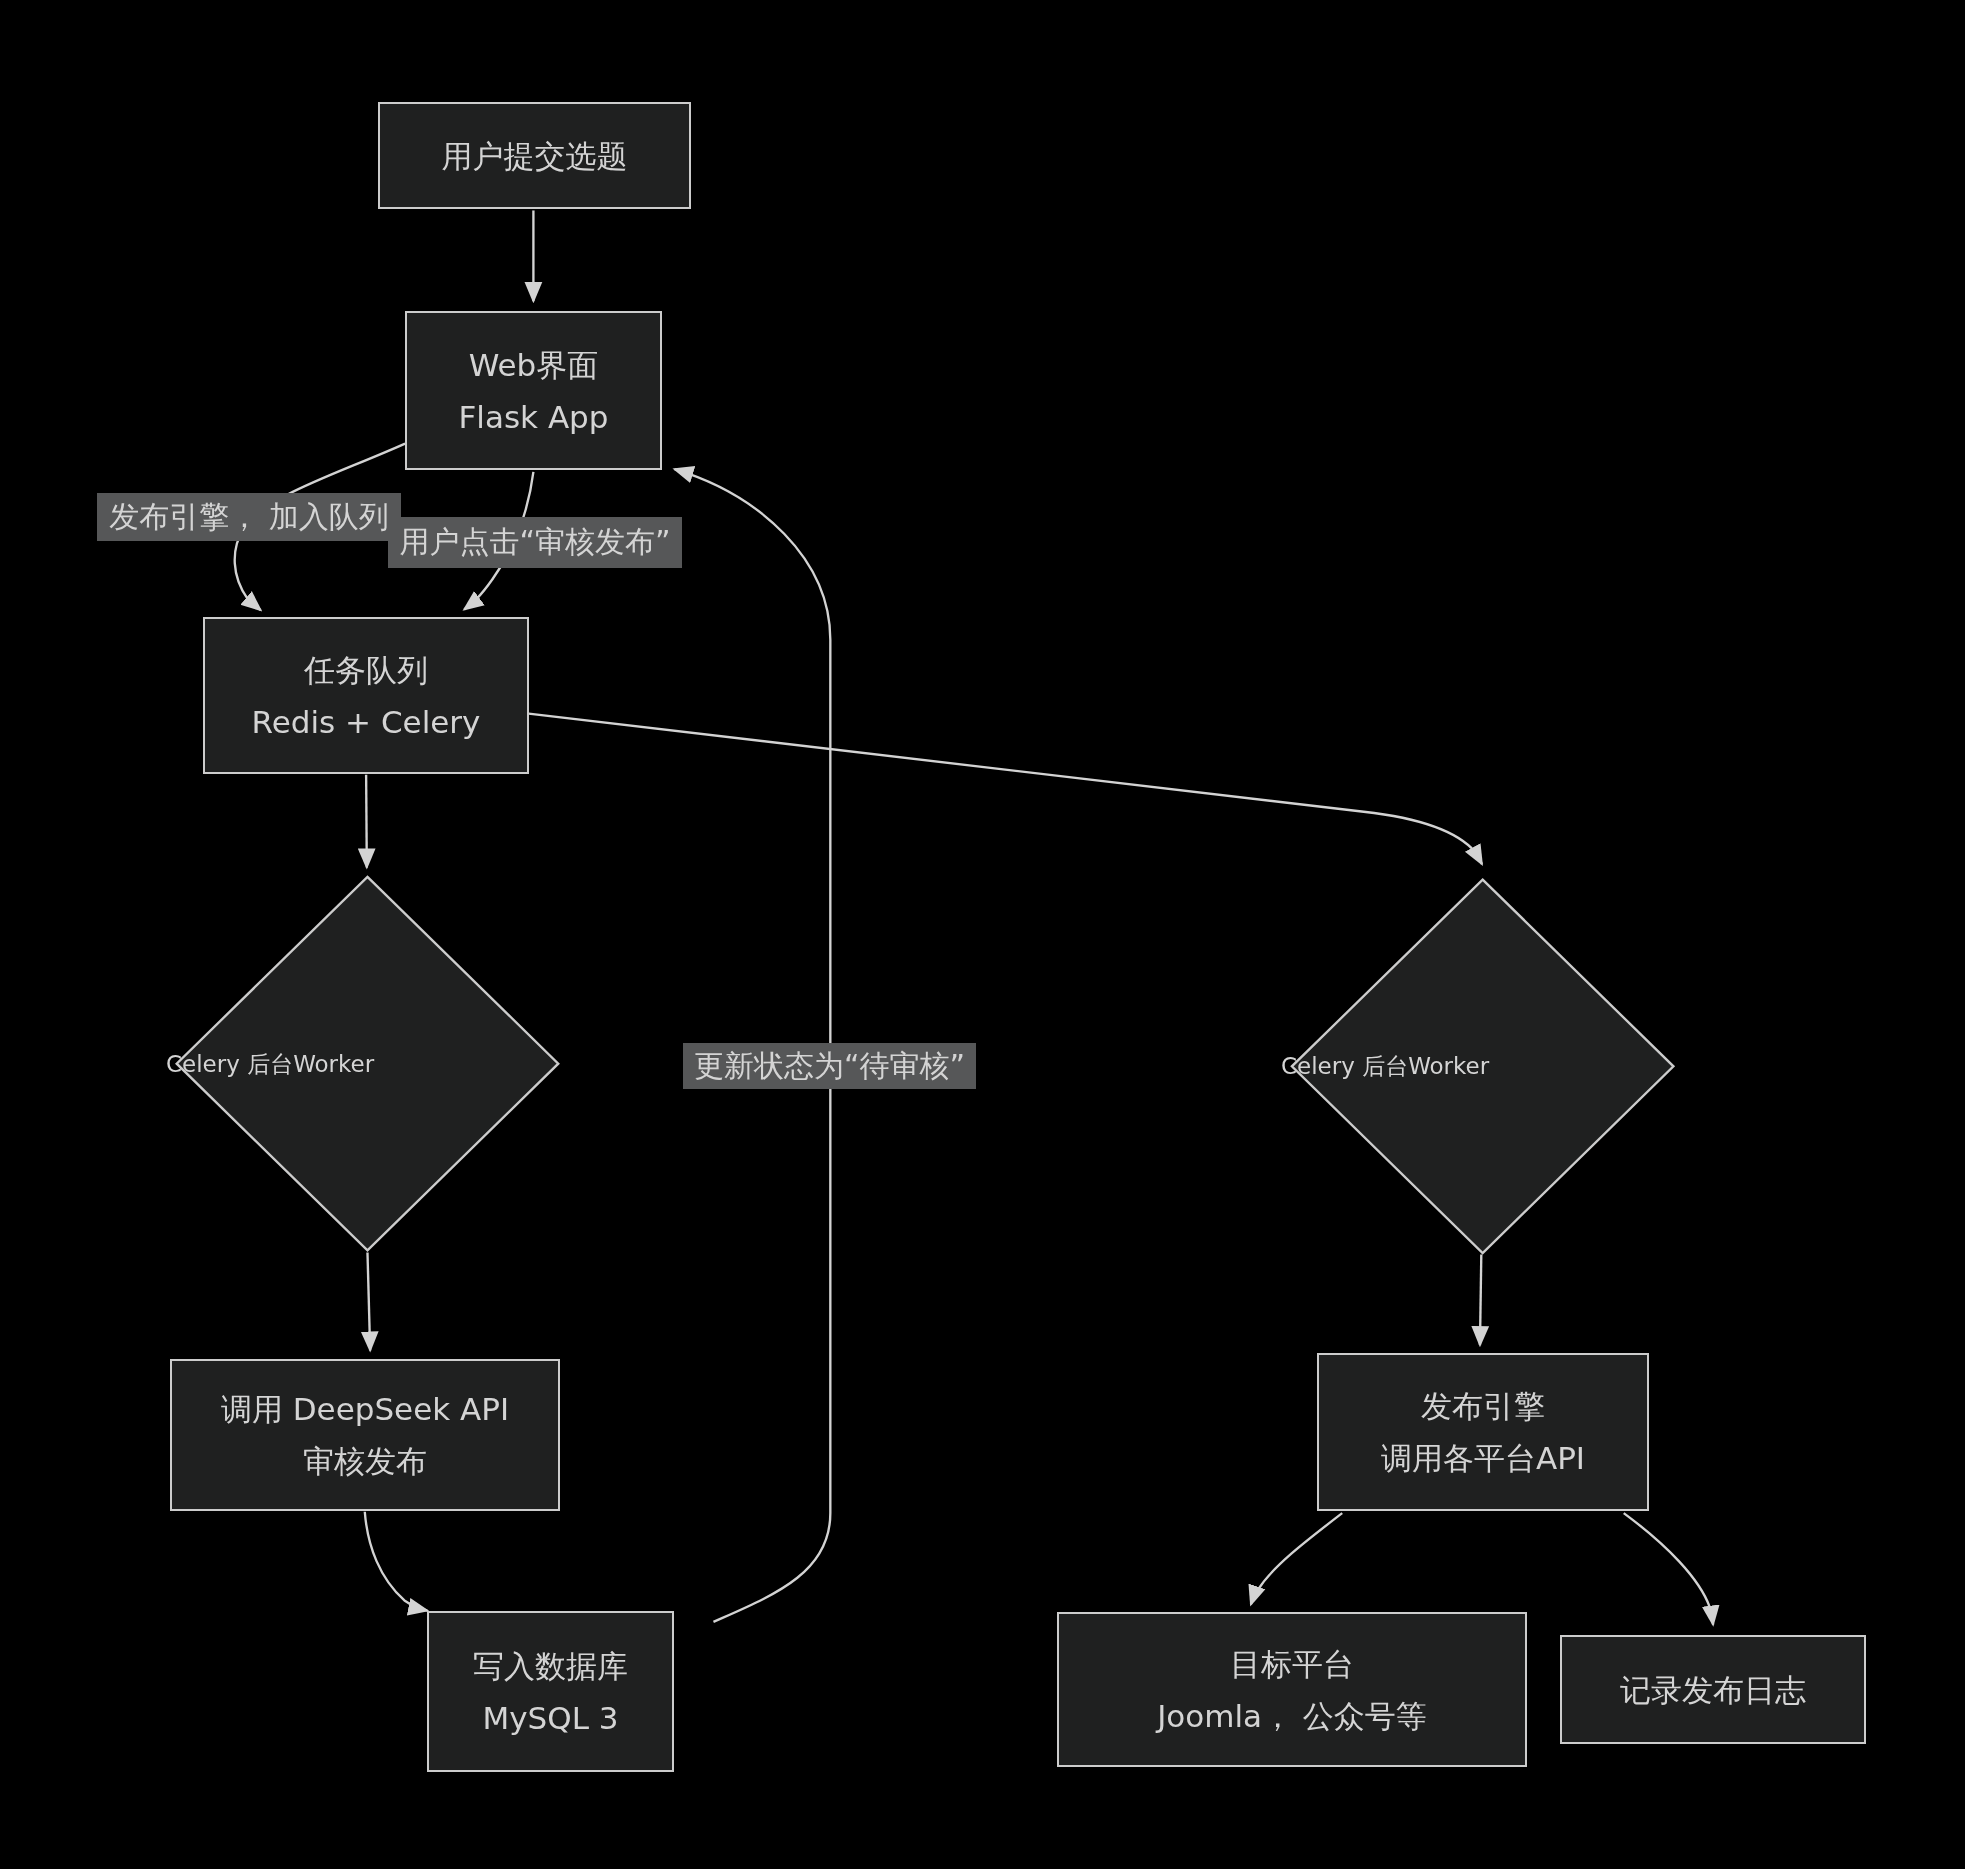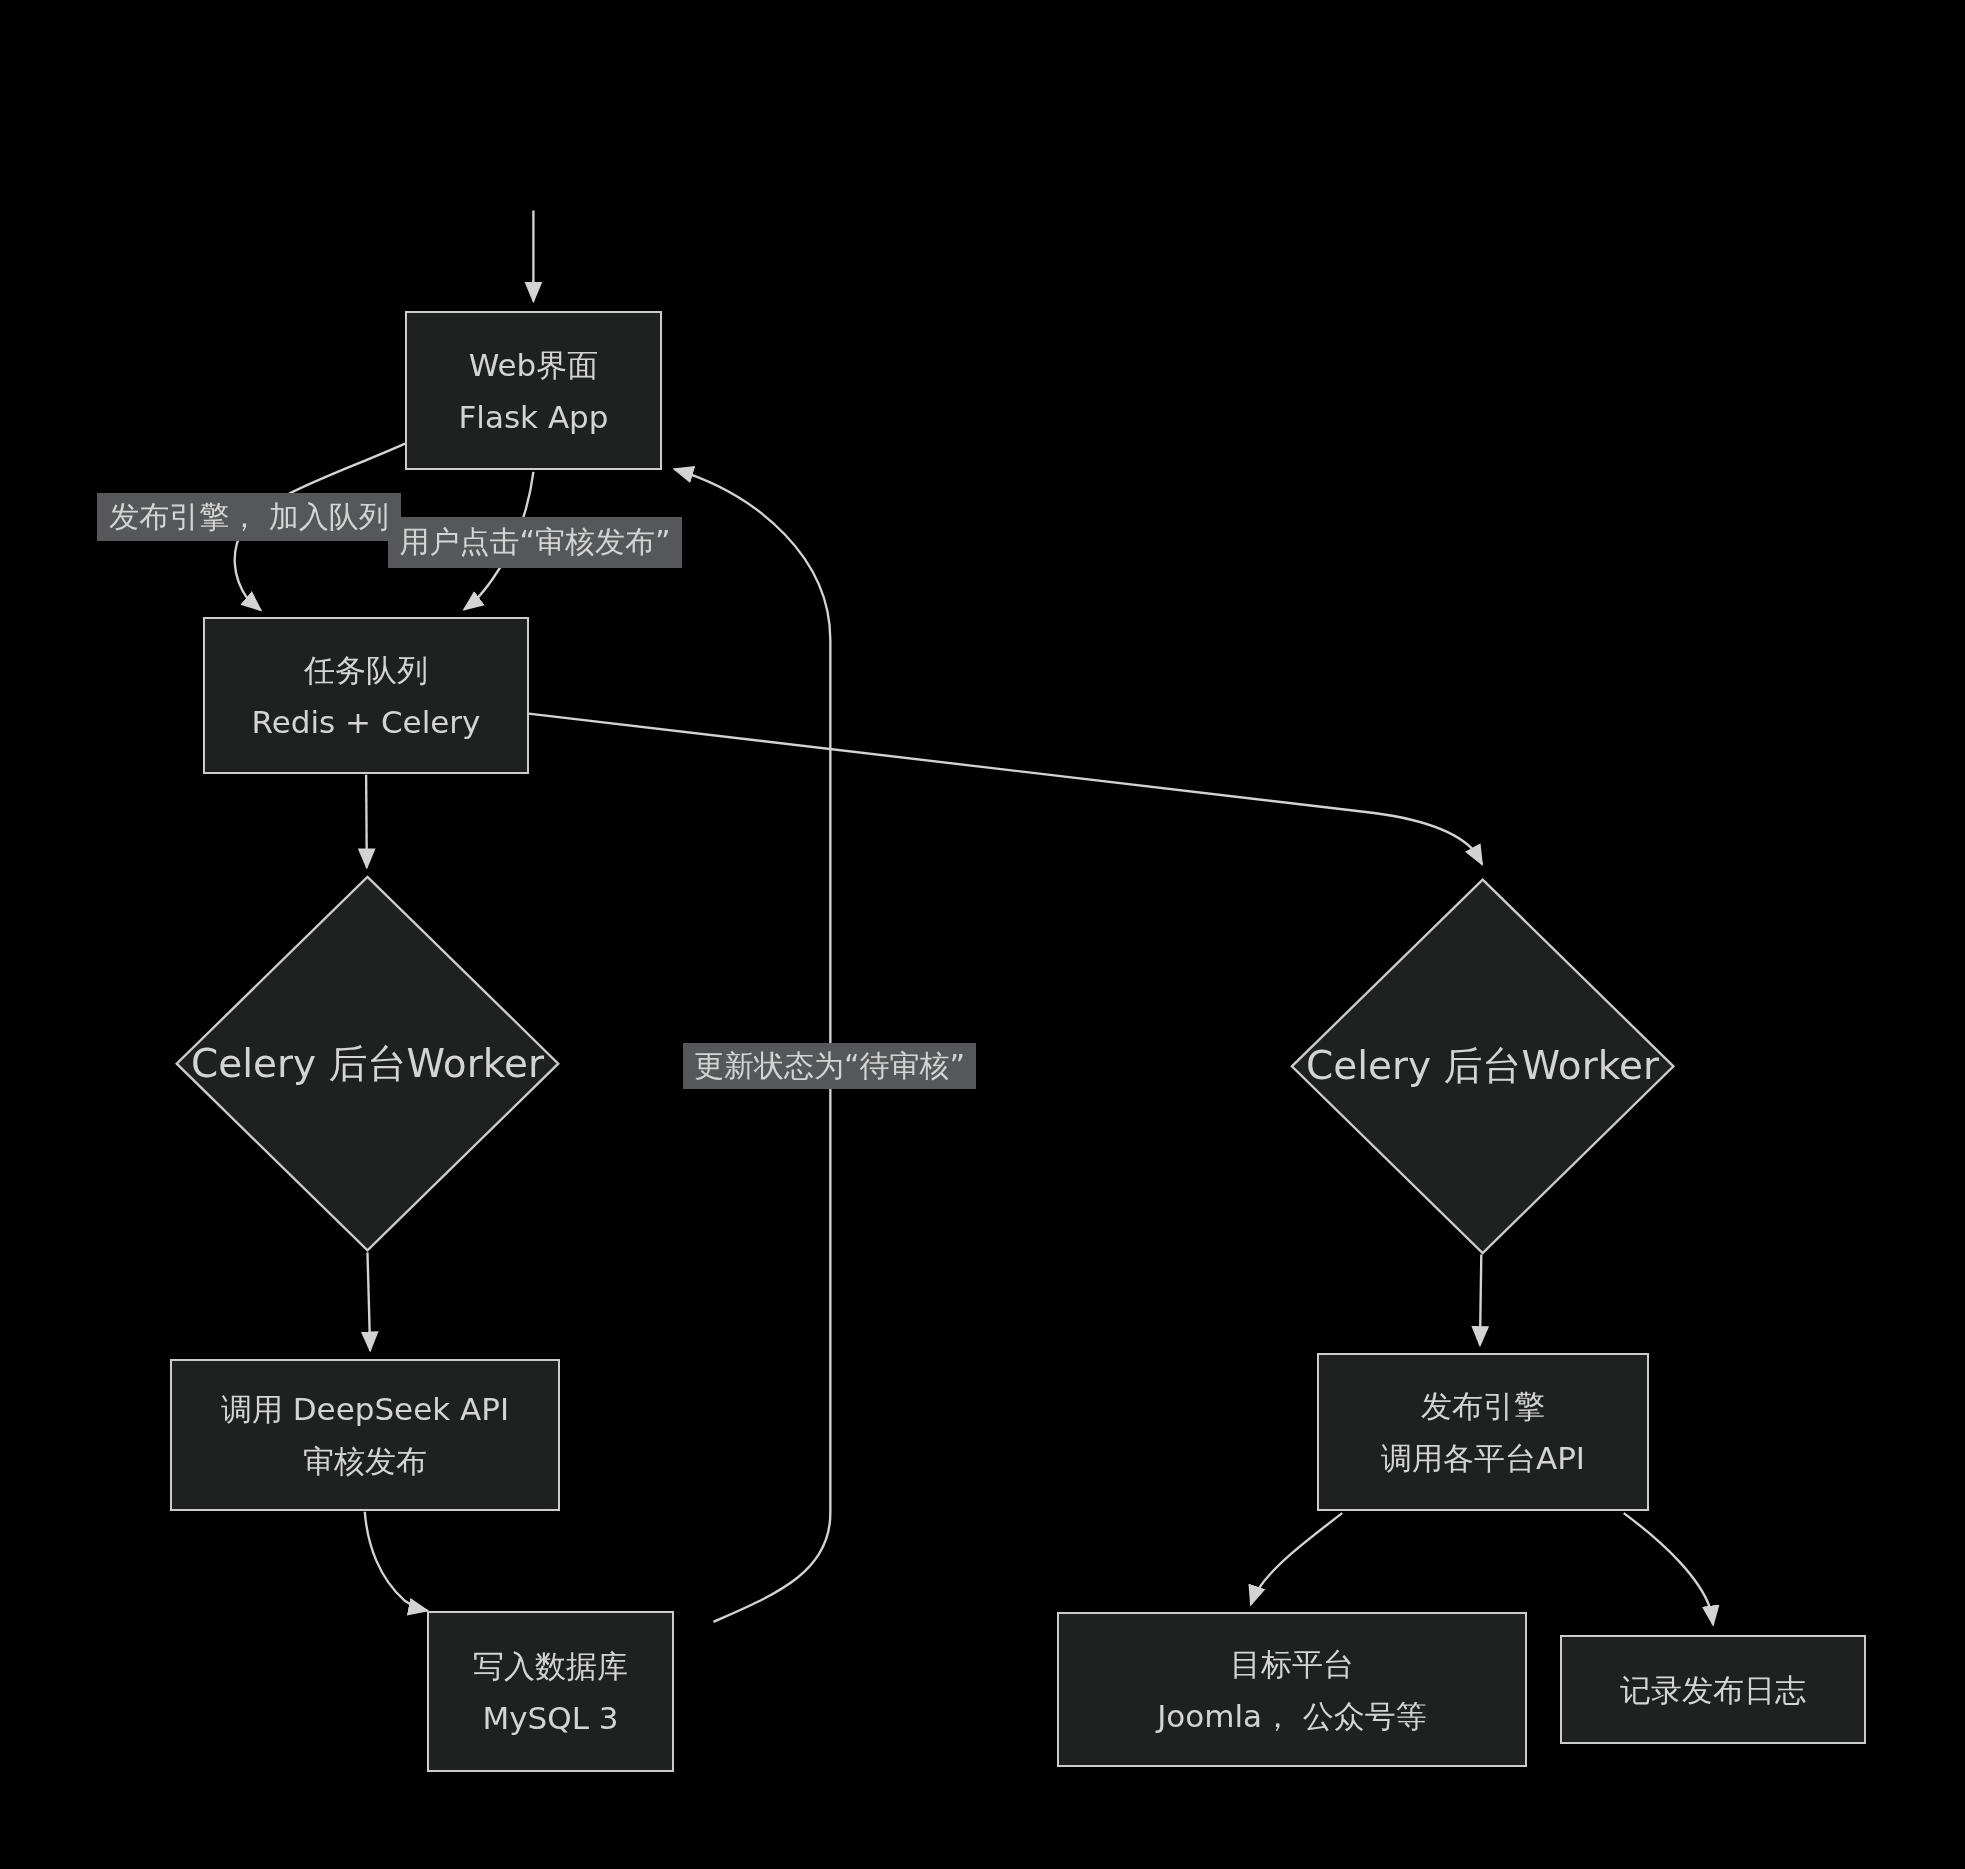--- a/index.html
+++ b/index.html
@@ -47,22 +47,21 @@
     font-size: 31px;
     line-height: 52px;
     text-align: center;
     white-space: nowrap;
   }
   .diamond-label {
     position: absolute;
     color: var(--text-color);
     display: flex;
     align-items: center;
-    justify-content: center;
-    font-size: 39px;
+    font-size: 23px;
     text-align: center;
     white-space: nowrap;
   }
   .edge-label {
     position: absolute;
     background: var(--edge-label-bg);
     color: var(--edge-label-text);
     display: flex;
     align-items: center;
     justify-content: center;
@@ -101,20 +100,23 @@
     <path d="M 2205 1867 L 2203 2002" marker-end="url(#arrow)"></path>
 
     <path d="M 1998 2252 C 1946 2292, 1896 2330, 1874 2364 C 1867 2375, 1864 2382, 1862 2388" marker-end="url(#arrow)"></path>
 
     <path d="M 2417 2252 C 2482 2300, 2530 2350, 2545 2392 C 2548 2402, 2549 2410, 2550 2418" marker-end="url(#arrow)"></path>
 
     <polygon points="547,1305 831,1583 547,1861 263,1583"></polygon>
     <polygon points="2207,1309 2491,1587 2207,1865 1923,1587"></polygon>
   </svg>
 
+  <div class="node" style="left:378px;top:102px;width:313px;height:107px">
+    <span>用户提交选题</span>
+  </div>
 
   <div class="node" style="left:405px;top:311px;width:257px;height:159px">
     <span>Web界面</span>
     <span>Flask App</span>
   </div>
 
   <div class="node" style="left:203px;top:617px;width:326px;height:157px">
     <span>任务队列</span>
     <span>Redis + Celery</span>
   </div>

